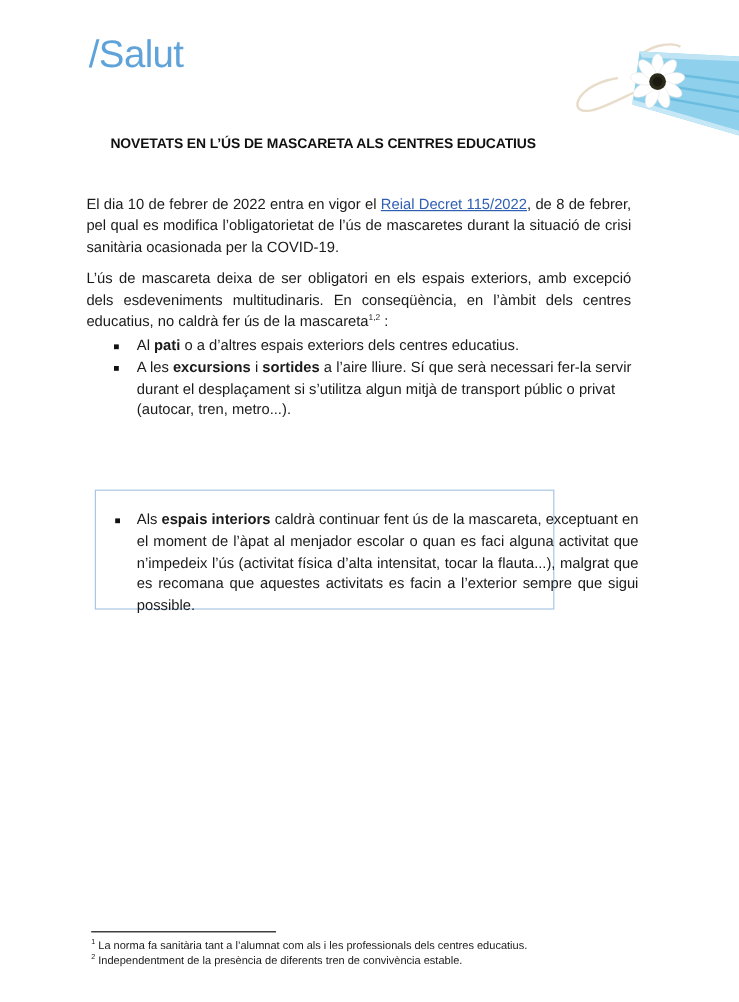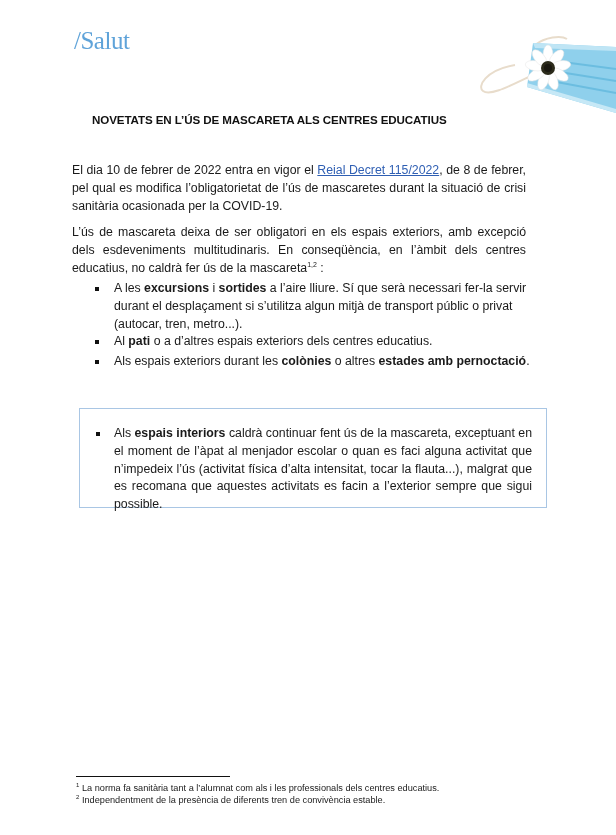--- a/index.html
+++ b/index.html
@@ -12,24 +12,24 @@
       height: 835px;
       position: relative;
       overflow: hidden;
       font-family: "Liberation Sans", "DejaVu Sans", sans-serif;
       color: #1a1a1a;
     }
     .brand {
       position: absolute;
       left: 74px;
       top: 27px;
-      font-size: 25px;
+      font-size: 32px;
       color: #5fa3d9;
       letter-spacing: -0.5px;
-      font-family: Liberation Serif, serif;
+      font-family: Liberation Sans, sans-serif;
     }
     .mask-illustration {
       position: absolute;
       left: 475px;
       top: 25px;
       width: 141px;
       height: 95px;
     }
     .heading {
       position: absolute;
@@ -82,21 +82,21 @@
       top: 7px;
       width: 4px;
       height: 4px;
       background: #111;
     }
     .bullets li.gap { margin-top: 2px; }
     .notice-box {
       position: absolute;
       left: 79px;
       top: 408px;
-      width: 468px;
+      width: 383px;
       height: 100px;
       border: 1px solid #a9c6e4;
       box-sizing: border-box;
     }
     .notice-box .item {
       position: absolute;
       left: 34px;
       top: 16px;
       width: 418px;
       font-size: 12.3px;
@@ -172,33 +172,27 @@
 </p>
 
 <p class="para p2" style="margin:0;">
   <span>L’ús de mascareta deixa de ser obligatori en els espais exteriors, amb excepció dels esdeveniments multitudinaris. En conseqüència, en l’àmbit dels centres educatius, no caldrà fer ús de la mascareta</span><sup>1,2</sup><span> :</span>
 </p>
 
 <ul class="bullets">
   <li>
     <span class="marker"></span>
     <span>
-      <span>A les </span><b>excursions</b><span> i </span><b>sortides</b><span> a l’aire lliure. Sí que serà necessari fer-la servir durant el desplaçament si s’utilitza algun mitjà de transport públic o privat (autocar, tren, metro...).</span>
+      <span>Al </span><b>pati</b><span> o a d’altres espais exteriors dels centres educatius.</span>
     </span>
   </li>
   <li>
     <span class="marker"></span>
     <span>
-      <span>Al </span><b>pati</b><span> o a d’altres espais exteriors dels centres educatius.</span>
-    </span>
-  </li>
-  <li class="gap">
-    <span class="marker"></span>
-    <span>
-      <span>Als espais exteriors durant les </span><b>colònies</b><span> o altres </span><b>estades amb pernoctació</b><span>.</span>
+      <span>A les </span><b>excursions</b><span> i </span><b>sortides</b><span> a l’aire lliure. Sí que serà necessari fer-la servir durant el desplaçament si s’utilitza algun mitjà de transport públic o privat (autocar, tren, metro...).</span>
     </span>
   </li>
 </ul>
 
 <div class="notice-box">
   <span class="marker"></span>
   <div class="item">
     <span>Als </span><b>espais interiors</b><span> caldrà continuar fent ús de la mascareta, exceptuant en el moment de l’àpat al menjador escolar o quan es faci alguna activitat que n’impedeix l’ús (activitat física d’alta intensitat, tocar la flauta...), malgrat que es recomana que aquestes activitats es facin a l’exterior sempre que sigui possible.</span>
   </div>
 </div>

